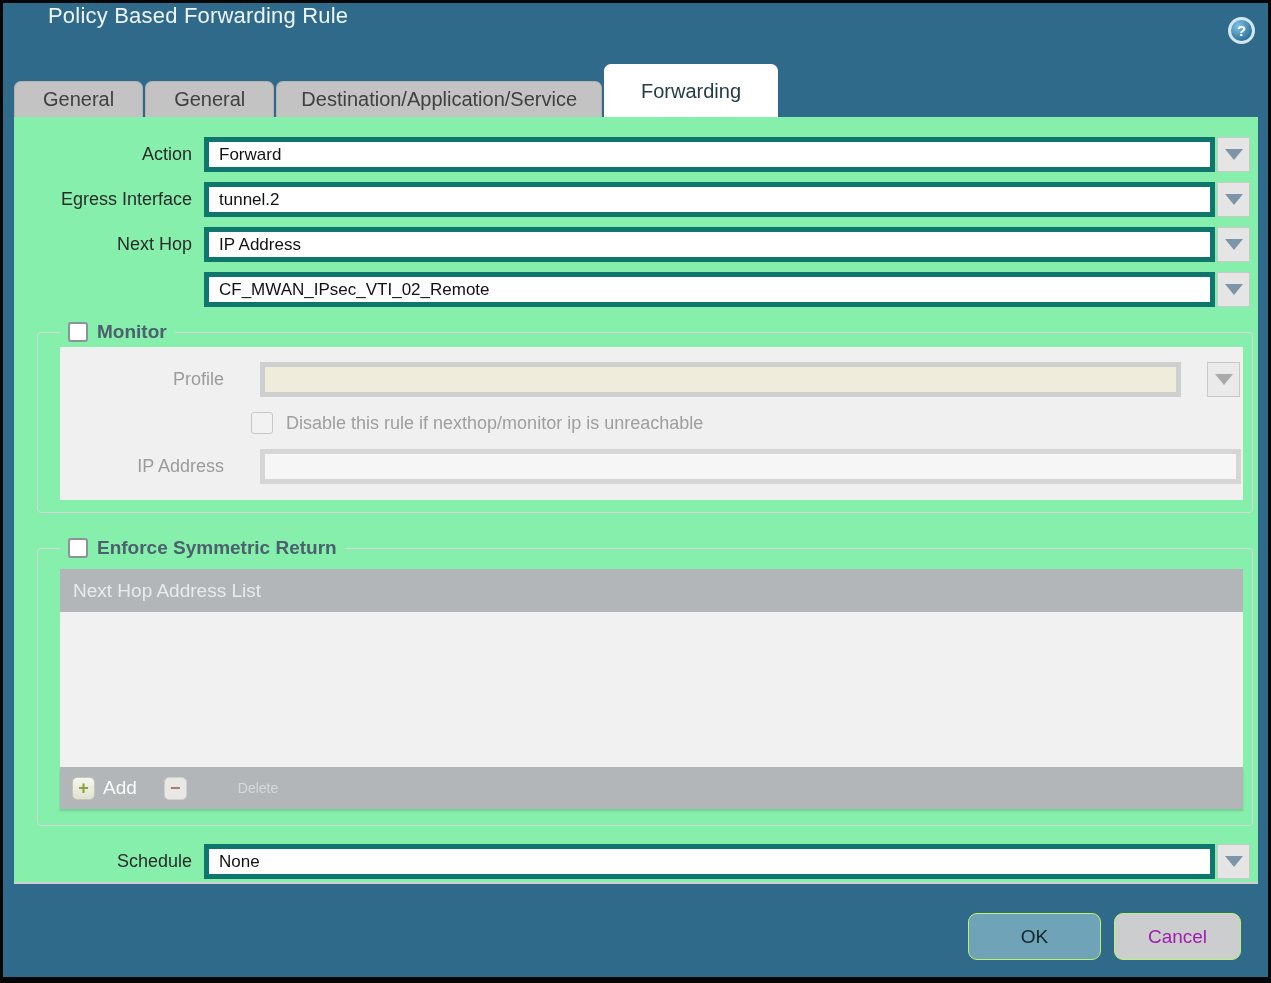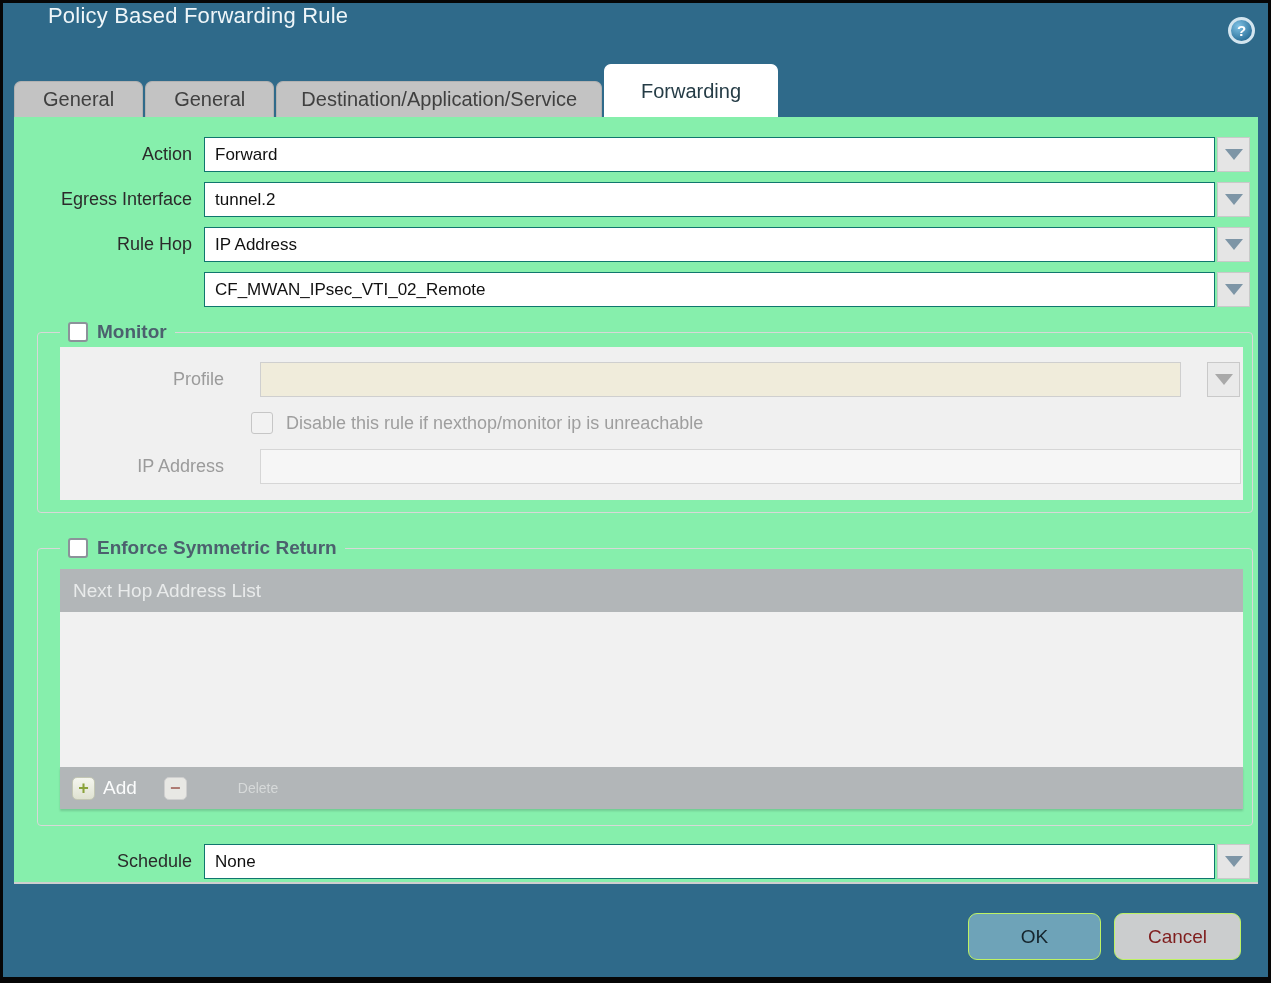--- a/index.html
+++ b/index.html
@@ -34,21 +34,21 @@
   }
   
   .content{
     margin:0 10px 0 11px;height:767px;background:#86efac;
     border-bottom:2px solid #cfcfcf;padding-top:20px;position:relative;z-index:1;
   }
   .row{display:flex;align-items:center;margin:0 8px 10px 0;height:35px;}
   .row .lbl{flex:0 0 190px;text-align:right;font-size:18px;color:#2b2b2b;padding-right:12px;white-space:nowrap;}
   .row .lbl.empty{padding-right:12px;}
   .field{
-    flex:1;height:35px;border:1px solid #0f766e;background:#fff;color:#111;
+    flex:1;height:35px;border:5px solid #0f766e;background:#fff;color:#111;
     font-size:17px;padding:0 10px;outline:none;min-width:0;
   }
   .dd{
     flex:0 0 33px;height:35px;margin-left:2px;background:#e5e5e5;border:1px solid #c9c9c9;
     display:flex;align-items:center;justify-content:center;cursor:pointer;
   }
   .tri{width:0;height:0;border-left:9px solid transparent;border-right:9px solid transparent;border-top:11px solid #7d95a6;}
   .dd.disabled{background:#eaeaea;cursor:default;}
   .dd.disabled .tri{border-top-color:#a9a9a9;}
   
@@ -87,21 +87,21 @@
   .ticon.minus{background:#e8e8e4;border:1px solid #cfcfcf;color:#ad7a72;}
   .tbtn .add-text{color:#fbfcfc;font-size:19px;}
   .tbtn .del-text{color:#d6d9d9;font-size:14px;margin-left:43px;}
   .schedule{margin-top:18px;}
   
   .footer{display:flex;justify-content:flex-end;gap:13px;padding:29px 27px 0 0;}
   .btn{
     height:47px;border-radius:9px;border:1px solid #bef264;font-size:19px;color:#15242c;cursor:pointer;
   }
   .btn.ok{width:133px;background:#6ea3b8;}
-  .btn.cancel{width:127px;background:#cbcdce;color:#7f1d1d;}
+  .btn.cancel{width:127px;background:#cbcdce;color:#a21caf;}
 </style>
 </head>
 <body>
 
 <div class="frame">
 
   <div class="titlebar">
     <span class="title">Policy Based Forwarding Rule</span>
     <span class="help">?</span>
   </div>
@@ -125,21 +125,21 @@
 
     <div class="row">
       <span class="lbl">Egress Interface</span>
       <input class="field" value="tunnel.2" style="">
       <span class="dd">
           <span class="tri"></span>
         </span>
     </div>
 
     <div class="row">
-      <span class="lbl">Rule Hop</span>
+      <span class="lbl">Next Hop</span>
       <input class="field" value="IP Address" style="">
       <span class="dd">
           <span class="tri"></span>
         </span>
     </div>
 
     <div class="row">
       <span class="lbl empty"></span>
       <input class="field" value="CF_MWAN_IPsec_VTI_02_Remote" style="">
       <span class="dd">

